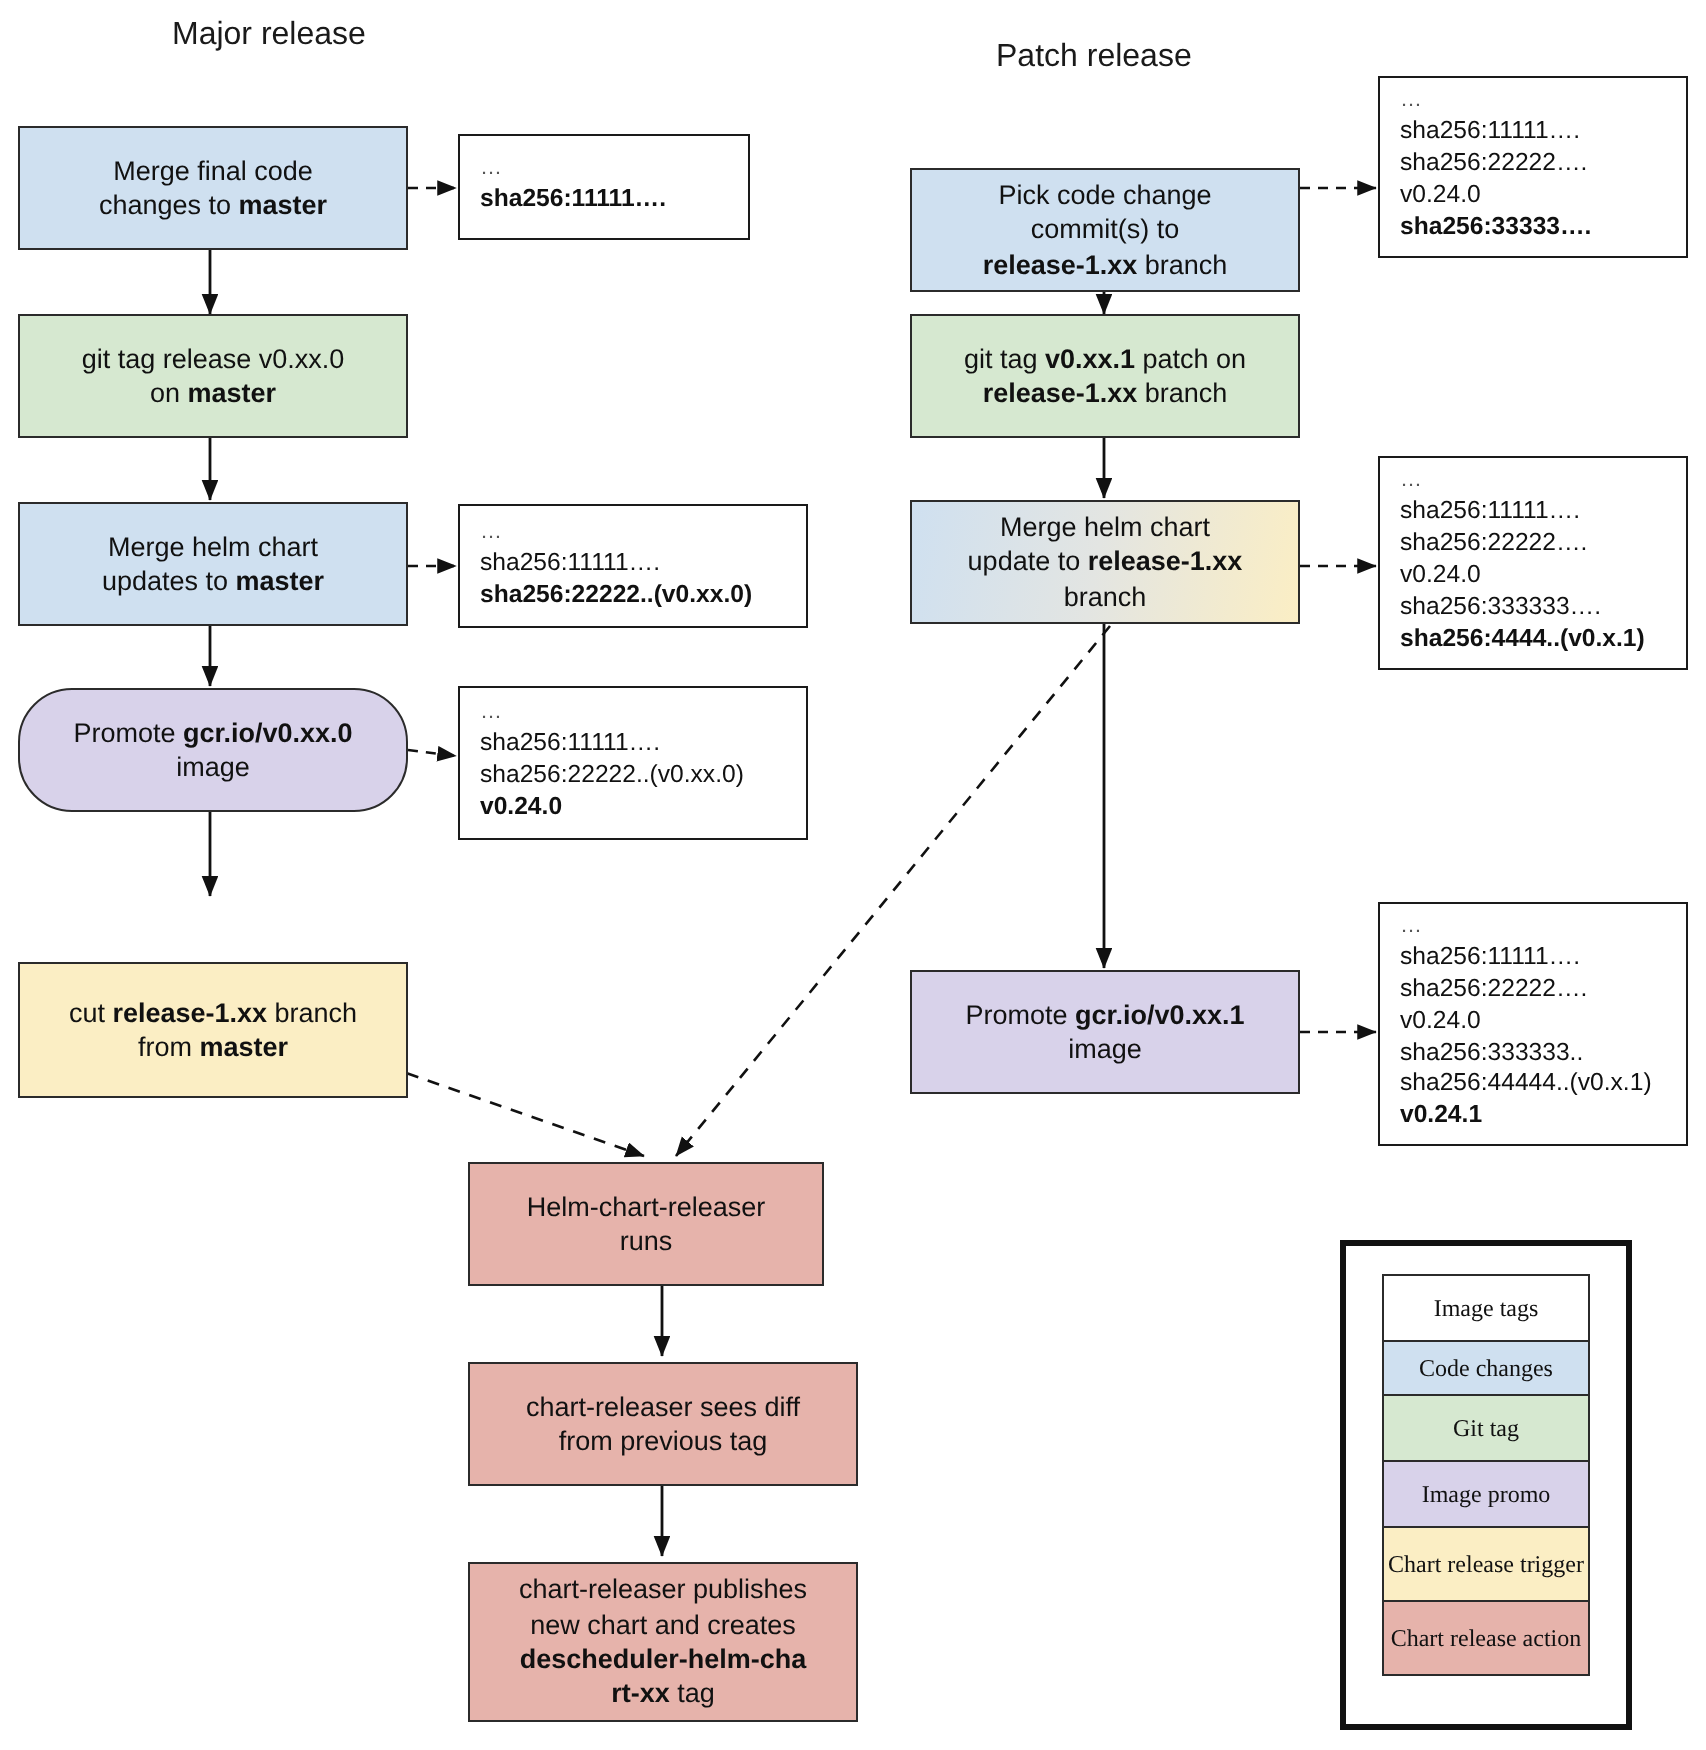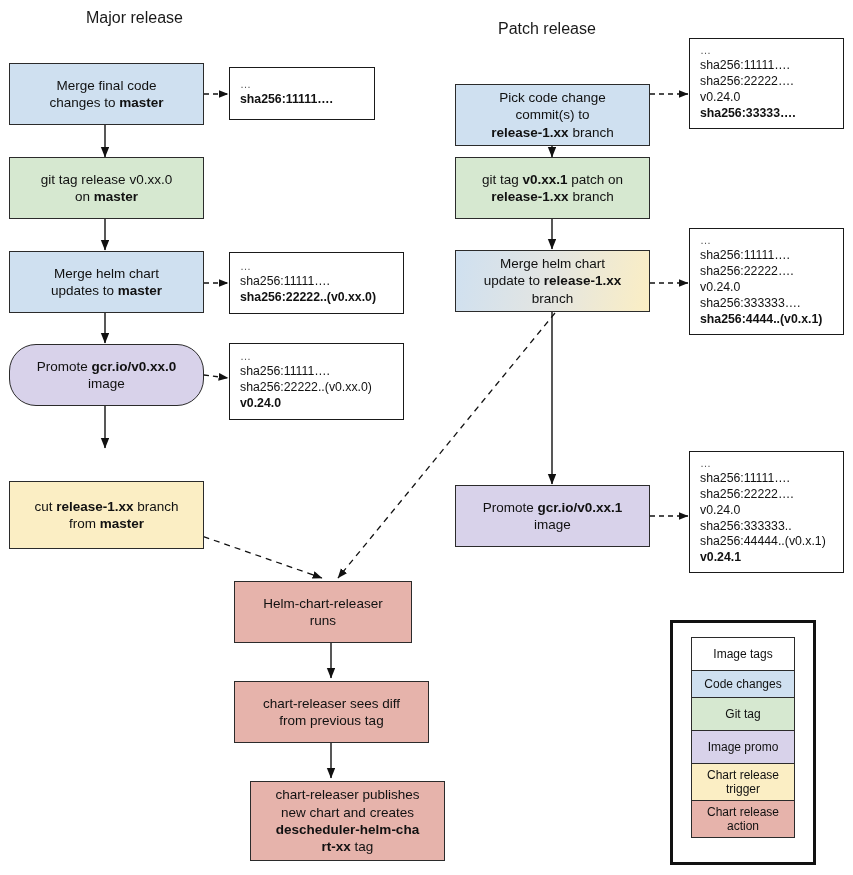--- a/index.html
+++ b/index.html
@@ -256,30 +256,30 @@
     </span>
   </div>
 
   <div class="node" style="left:234px; top:681px; width:195px; height:62px; background:#e6b3ab;">
     <span class="txt">
       <span>chart-releaser sees diff</span><br>
       <span>from previous tag</span>
     </span>
   </div>
 
-  <div class="node" style="left:234px; top:781px; width:195px; height:80px; background:#e6b3ab;margin-left:16px;">
+  <div class="node" style="left:234px; top:781px; width:195px; height:80px; background:#e6b3ab;">
     <span class="txt">
       <span>chart-releaser publishes</span><br>
       <span>new chart and creates</span><br>
       <b>descheduler-helm-cha</b><br>
       <b>rt-xx</b><span> tag</span>
     </span>
   </div>
 
-  <div id="legend" style="left:670px; top:620px; width:146px; height:245px;">
+  <div id="legend" style="left:670px; top:620px; width:146px; height:245px;font-family:Liberation Serif, serif;">
     <div class="legend-inner">
       <div class="legend-item" style="background:#ffffff; height:34px;">
         <span>Image tags</span>
       </div>
       <div class="legend-item" style="background:#cfe0f0; height:28px;">
         <span>Code changes</span>
       </div>
       <div class="legend-item" style="background:#d6e8d0; height:34px;">
         <span>Git tag</span>
       </div>

